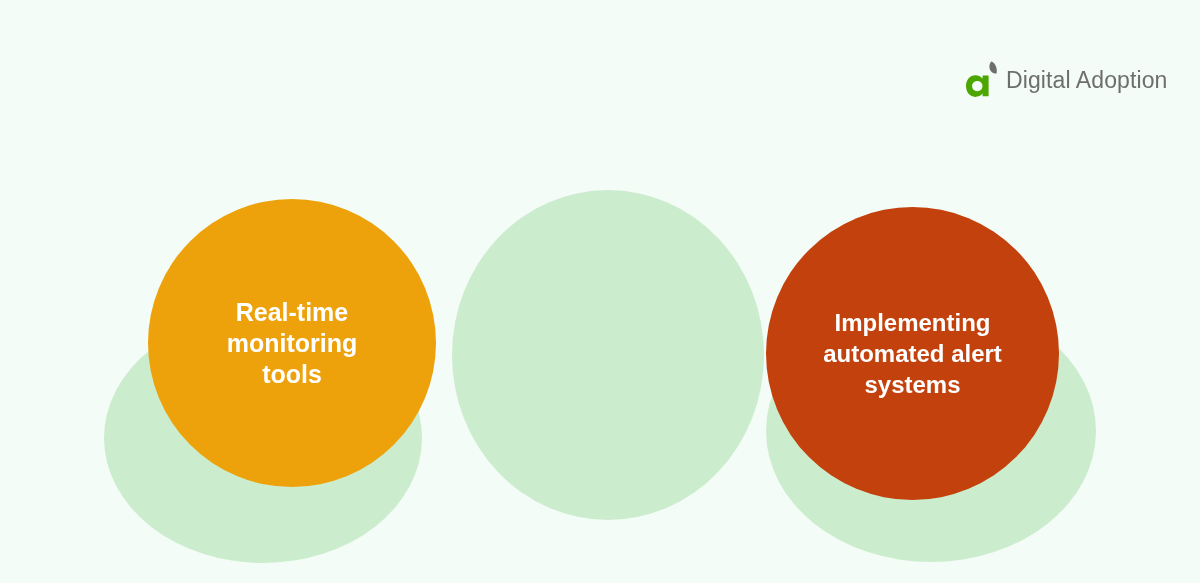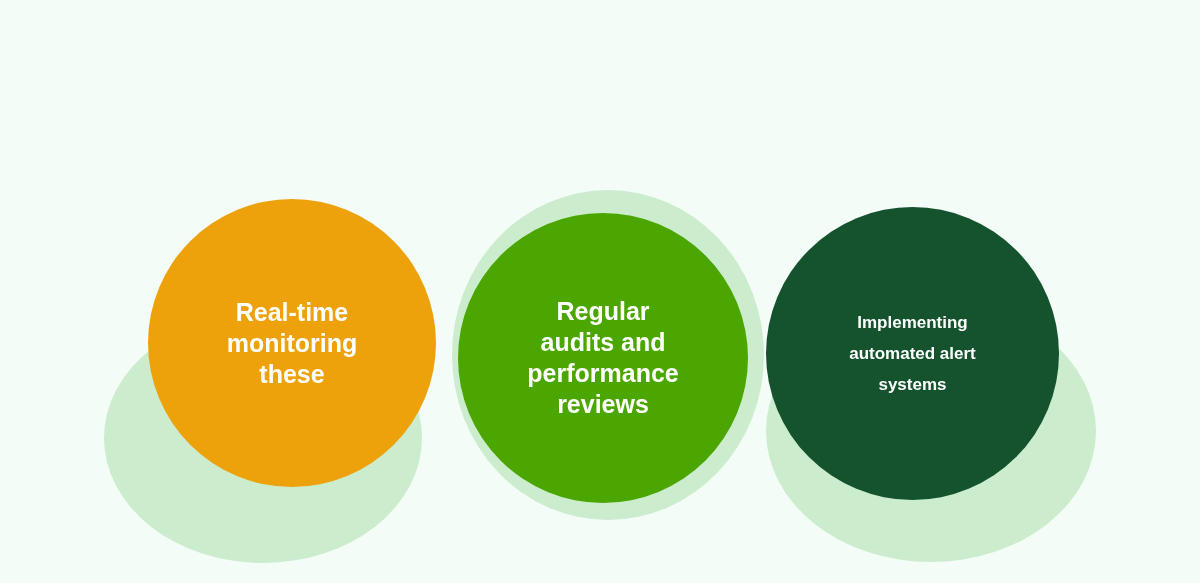--- a/index.html
+++ b/index.html
@@ -92,52 +92,53 @@
   #circle-2 {
     left: 458px; top: 213px;
     width: 290px; height: 290px;
     background: #4CA600;
     font-size: 25px;
     line-height: 31px;
   }
   #circle-3 {
     left: 766px; top: 207px;
     width: 293px; height: 293px;
-    background: #14532d;
-    font-size: 17px;
+    background: #c2410c;
+    font-size: 24px;
     line-height: 31px;
   }
   .circle-label {
     display: block;
     width: 84%;
   }
 </style>
 </head>
 <body>
 
 <div id="canvas">
 
 
+  <div id="logo">
+    <svg id="logo-mark" viewBox="0 0 36 40">
+      <path d="M25.5 1.5 C29.6 3.2 31.4 8.2 30.6 13.6 C26.4 13.9 23.3 11.0 23.4 6.6 C23.5 4.1 24.2 2.4 25.5 1.5 Z" fill="#6E6E6E"></path>
+      <path d="M22.6 15.6 L22.6 36.2 L16.6 36.2 L16.6 33.6 C14.8 35.7 12.1 36.9 9.2 36.9 C4.0 36.9 0 32.3 0 26.1 C0 19.8 4.0 15.2 9.3 15.2 C12.1 15.2 14.8 16.4 16.6 18.5 L16.6 15.6 Z M11.3 20.9 C8.3 20.9 6.1 23.1 6.1 26.1 C6.1 29.0 8.3 31.2 11.3 31.2 C14.3 31.2 16.5 29.0 16.5 26.1 C16.5 23.1 14.3 20.9 11.3 20.9 Z" fill="#4CA600"></path>
+    </svg>
+    <span id="logo-text">Digital Adoption</span>
+  </div>
 
   <div class="blob" id="blob-left"></div>
   <div class="blob" id="blob-mid"></div>
   <div class="blob" id="blob-right"></div>
 
   <div class="circle" id="circle-1">
     <span class="circle-label">Real-time
 monitoring
-these</span>
+tools</span>
   </div>
 
-  <div class="circle" id="circle-2">
-    <span class="circle-label">Regular
-audits and
-performance
-reviews</span>
-  </div>
 
   <div class="circle" id="circle-3">
     <span class="circle-label">Implementing
 automated alert
 systems</span>
   </div>
 
 </div>
 
 </body></html>

